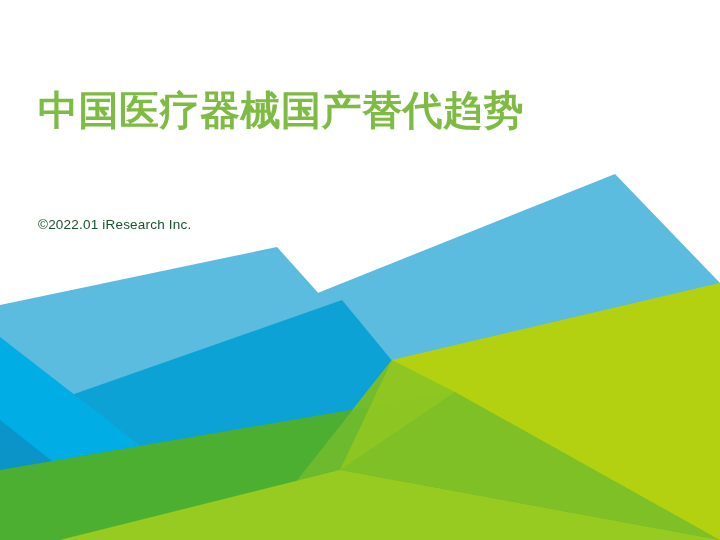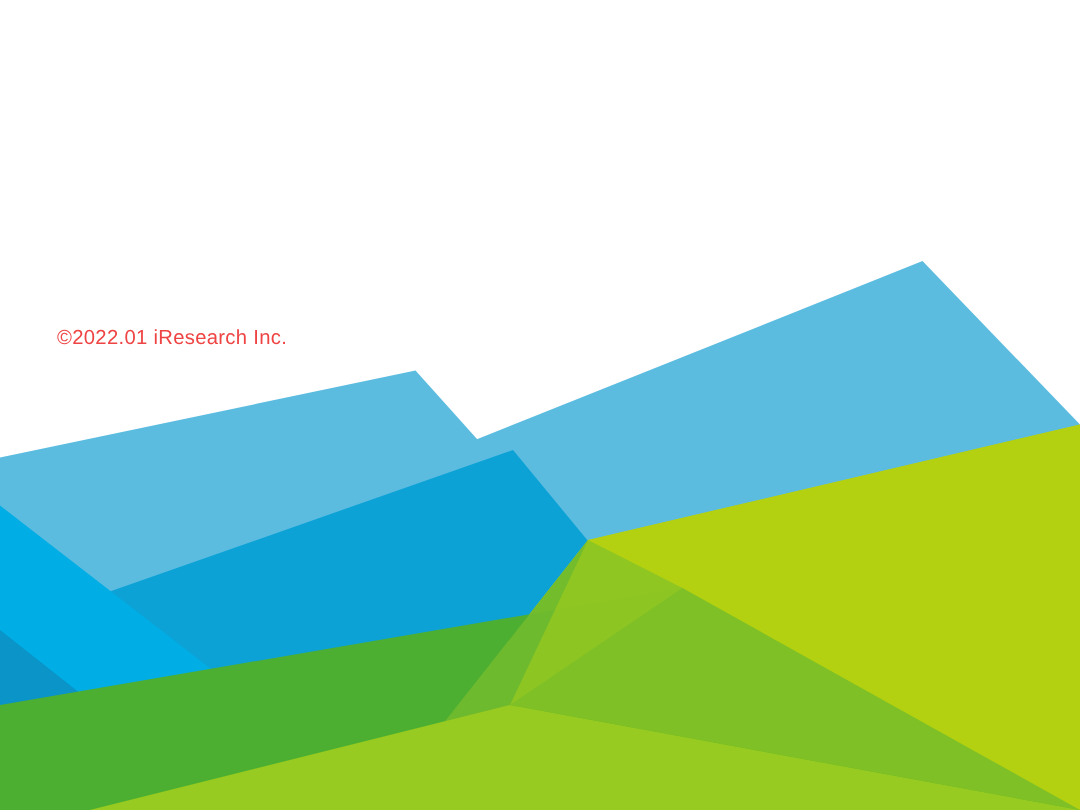--- a/index.html
+++ b/index.html
@@ -45,21 +45,21 @@
     letter-spacing: 0.5px;
     color: #7DBB42;
     white-space: nowrap;
   }
   .copyright {
     position: absolute;
     left: 38px;
     top: 216px;
     font-size: 13.5px;
     line-height: 18px;
-    color: #ef4444;
+    color: #14532d;
     letter-spacing: 0.2px;
     white-space: nowrap;
   }
 </style>
 </head>
 <body>
 
 <div id="slide">
 
   <svg id="artwork" viewBox="0 0 720 540" preserveAspectRatio="none" xmlns="http://www.w3.org/2000/svg">
@@ -91,18 +91,19 @@
 
       <polygon points="340,470 720,540 60,540" fill="#95CB1E"></polygon>
 
       <polygon points="60,540 340,470 720,540" fill="#9ACB28" opacity="0.35"></polygon>
     </g>
   </svg>
 
   <div id="text-layer">
 
     <div class="title-block">
+      <div class="title-line">中国医疗器械国产替代趋势</div>
     </div>
 
     <div class="copyright">©2022.01 iResearch Inc.</div>
   </div>
 
 </div>
 
 </body></html>

